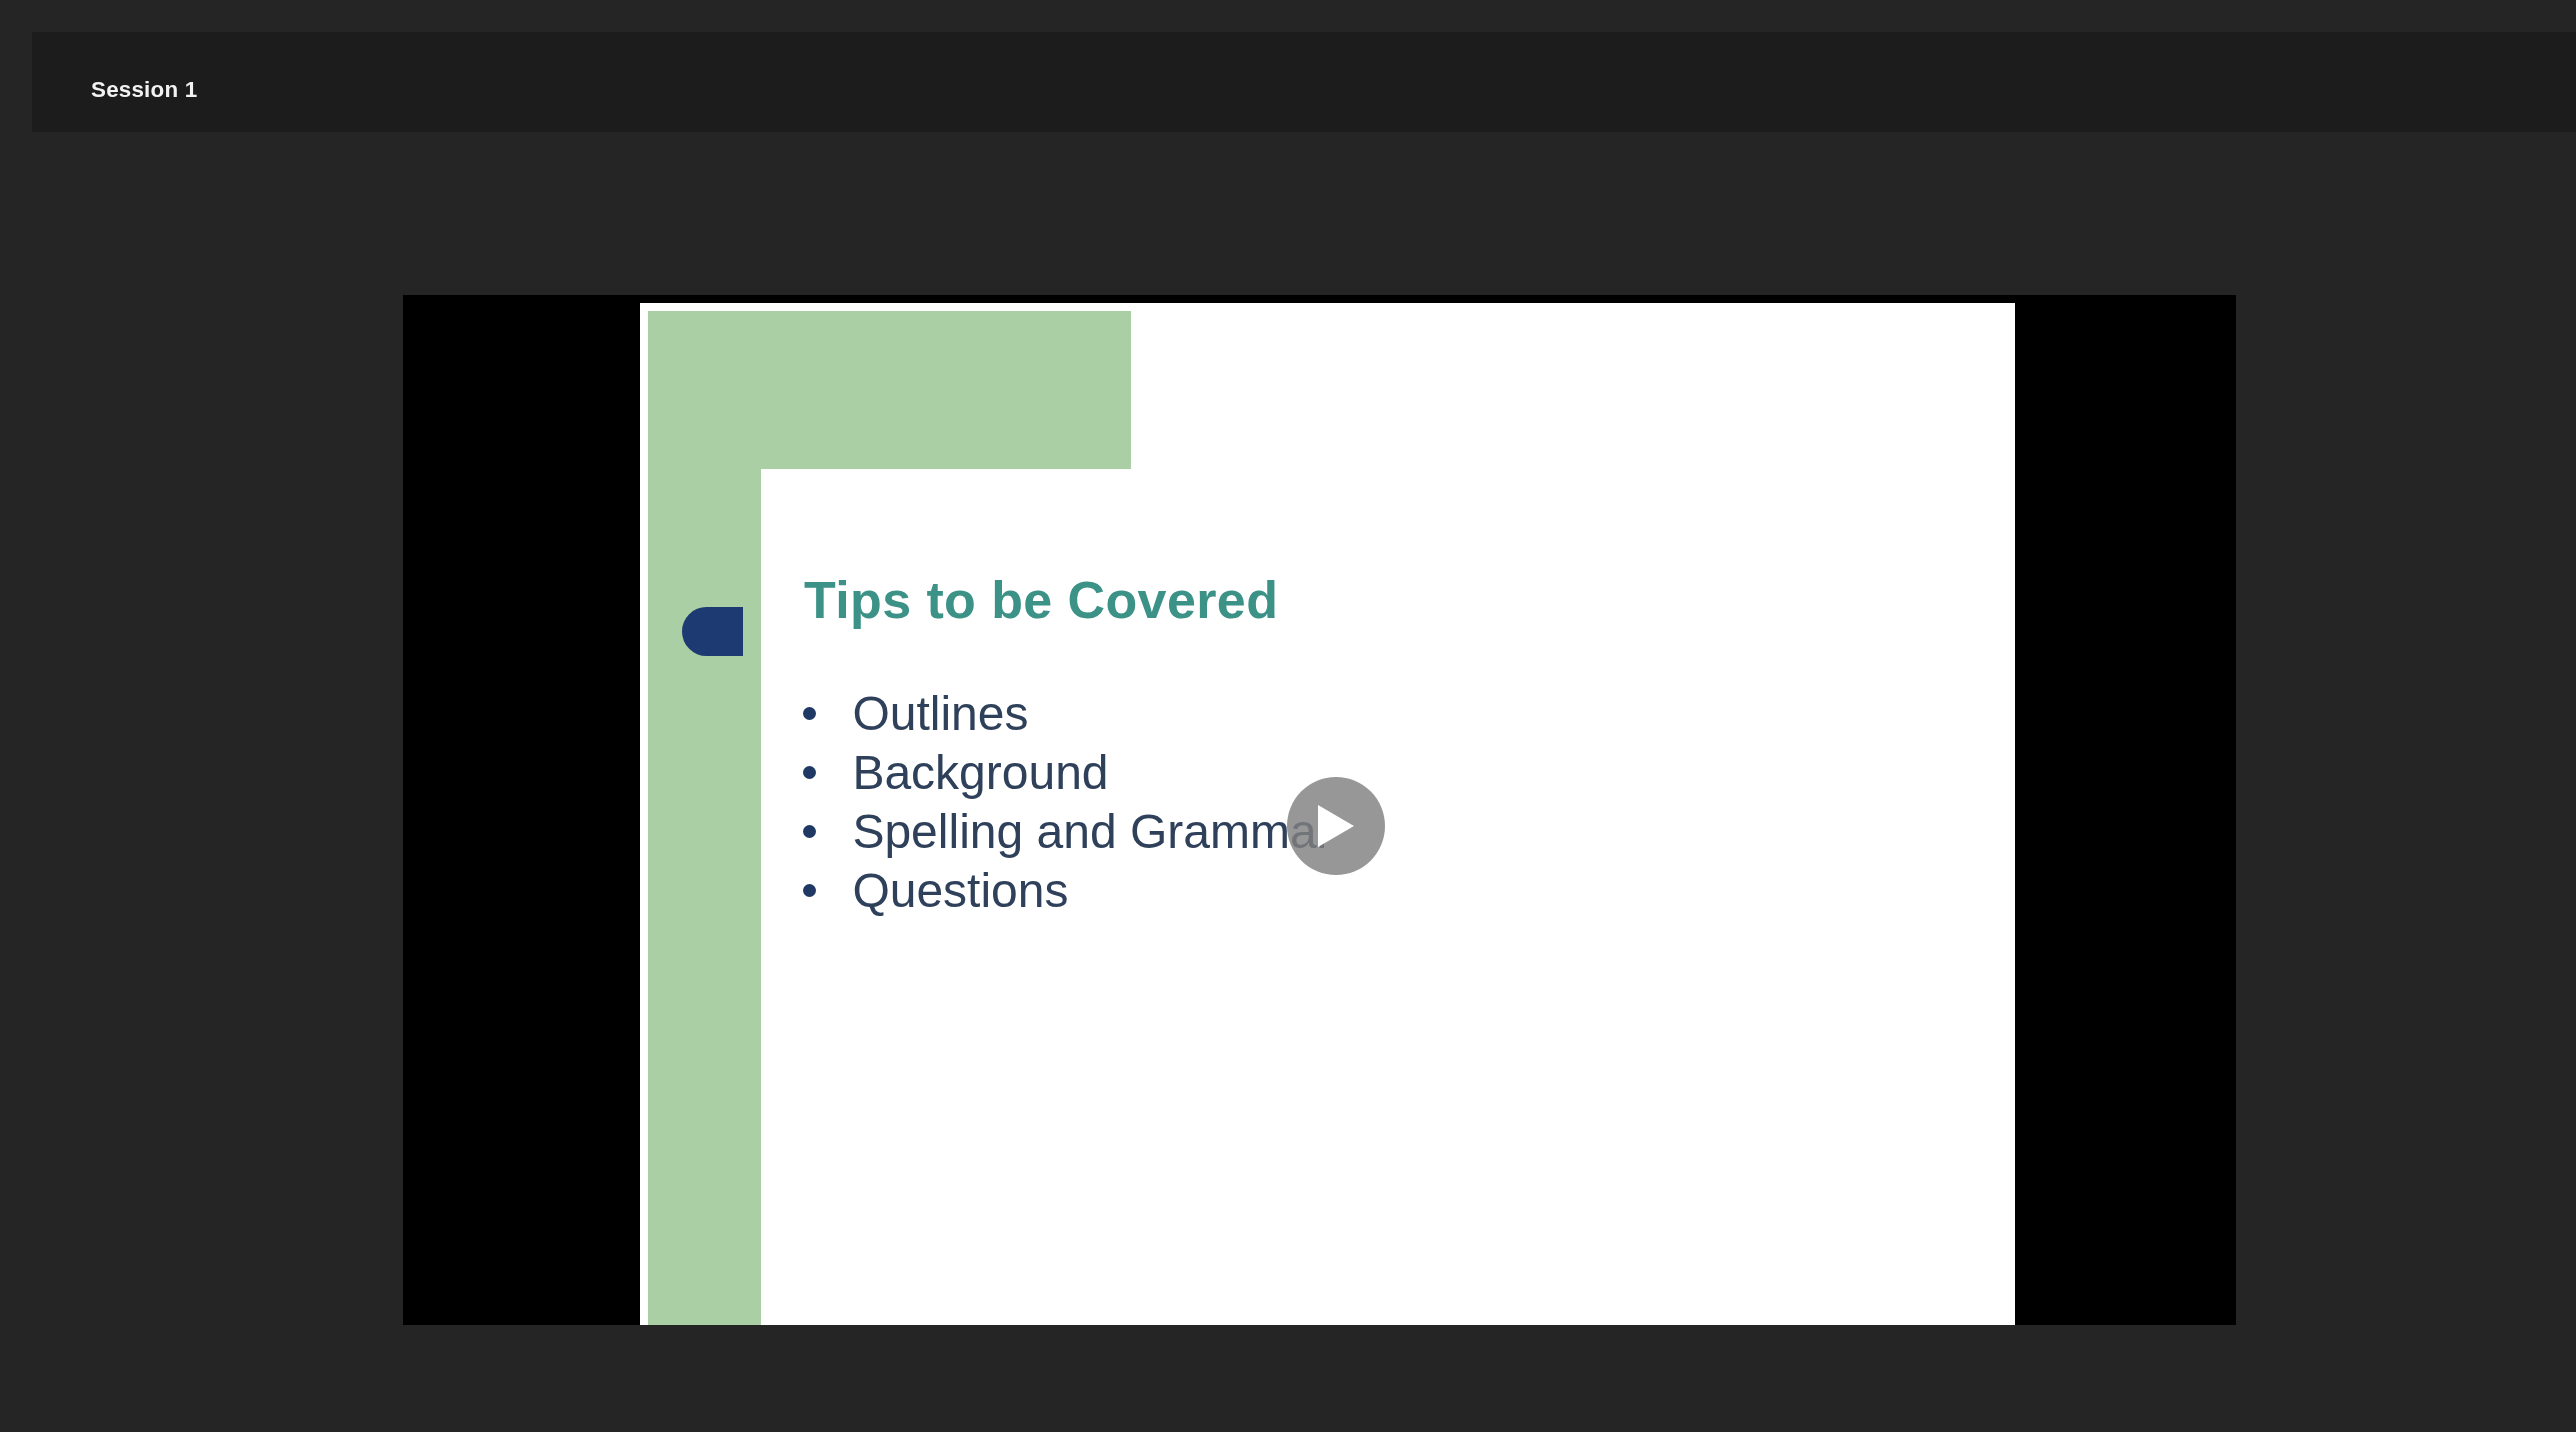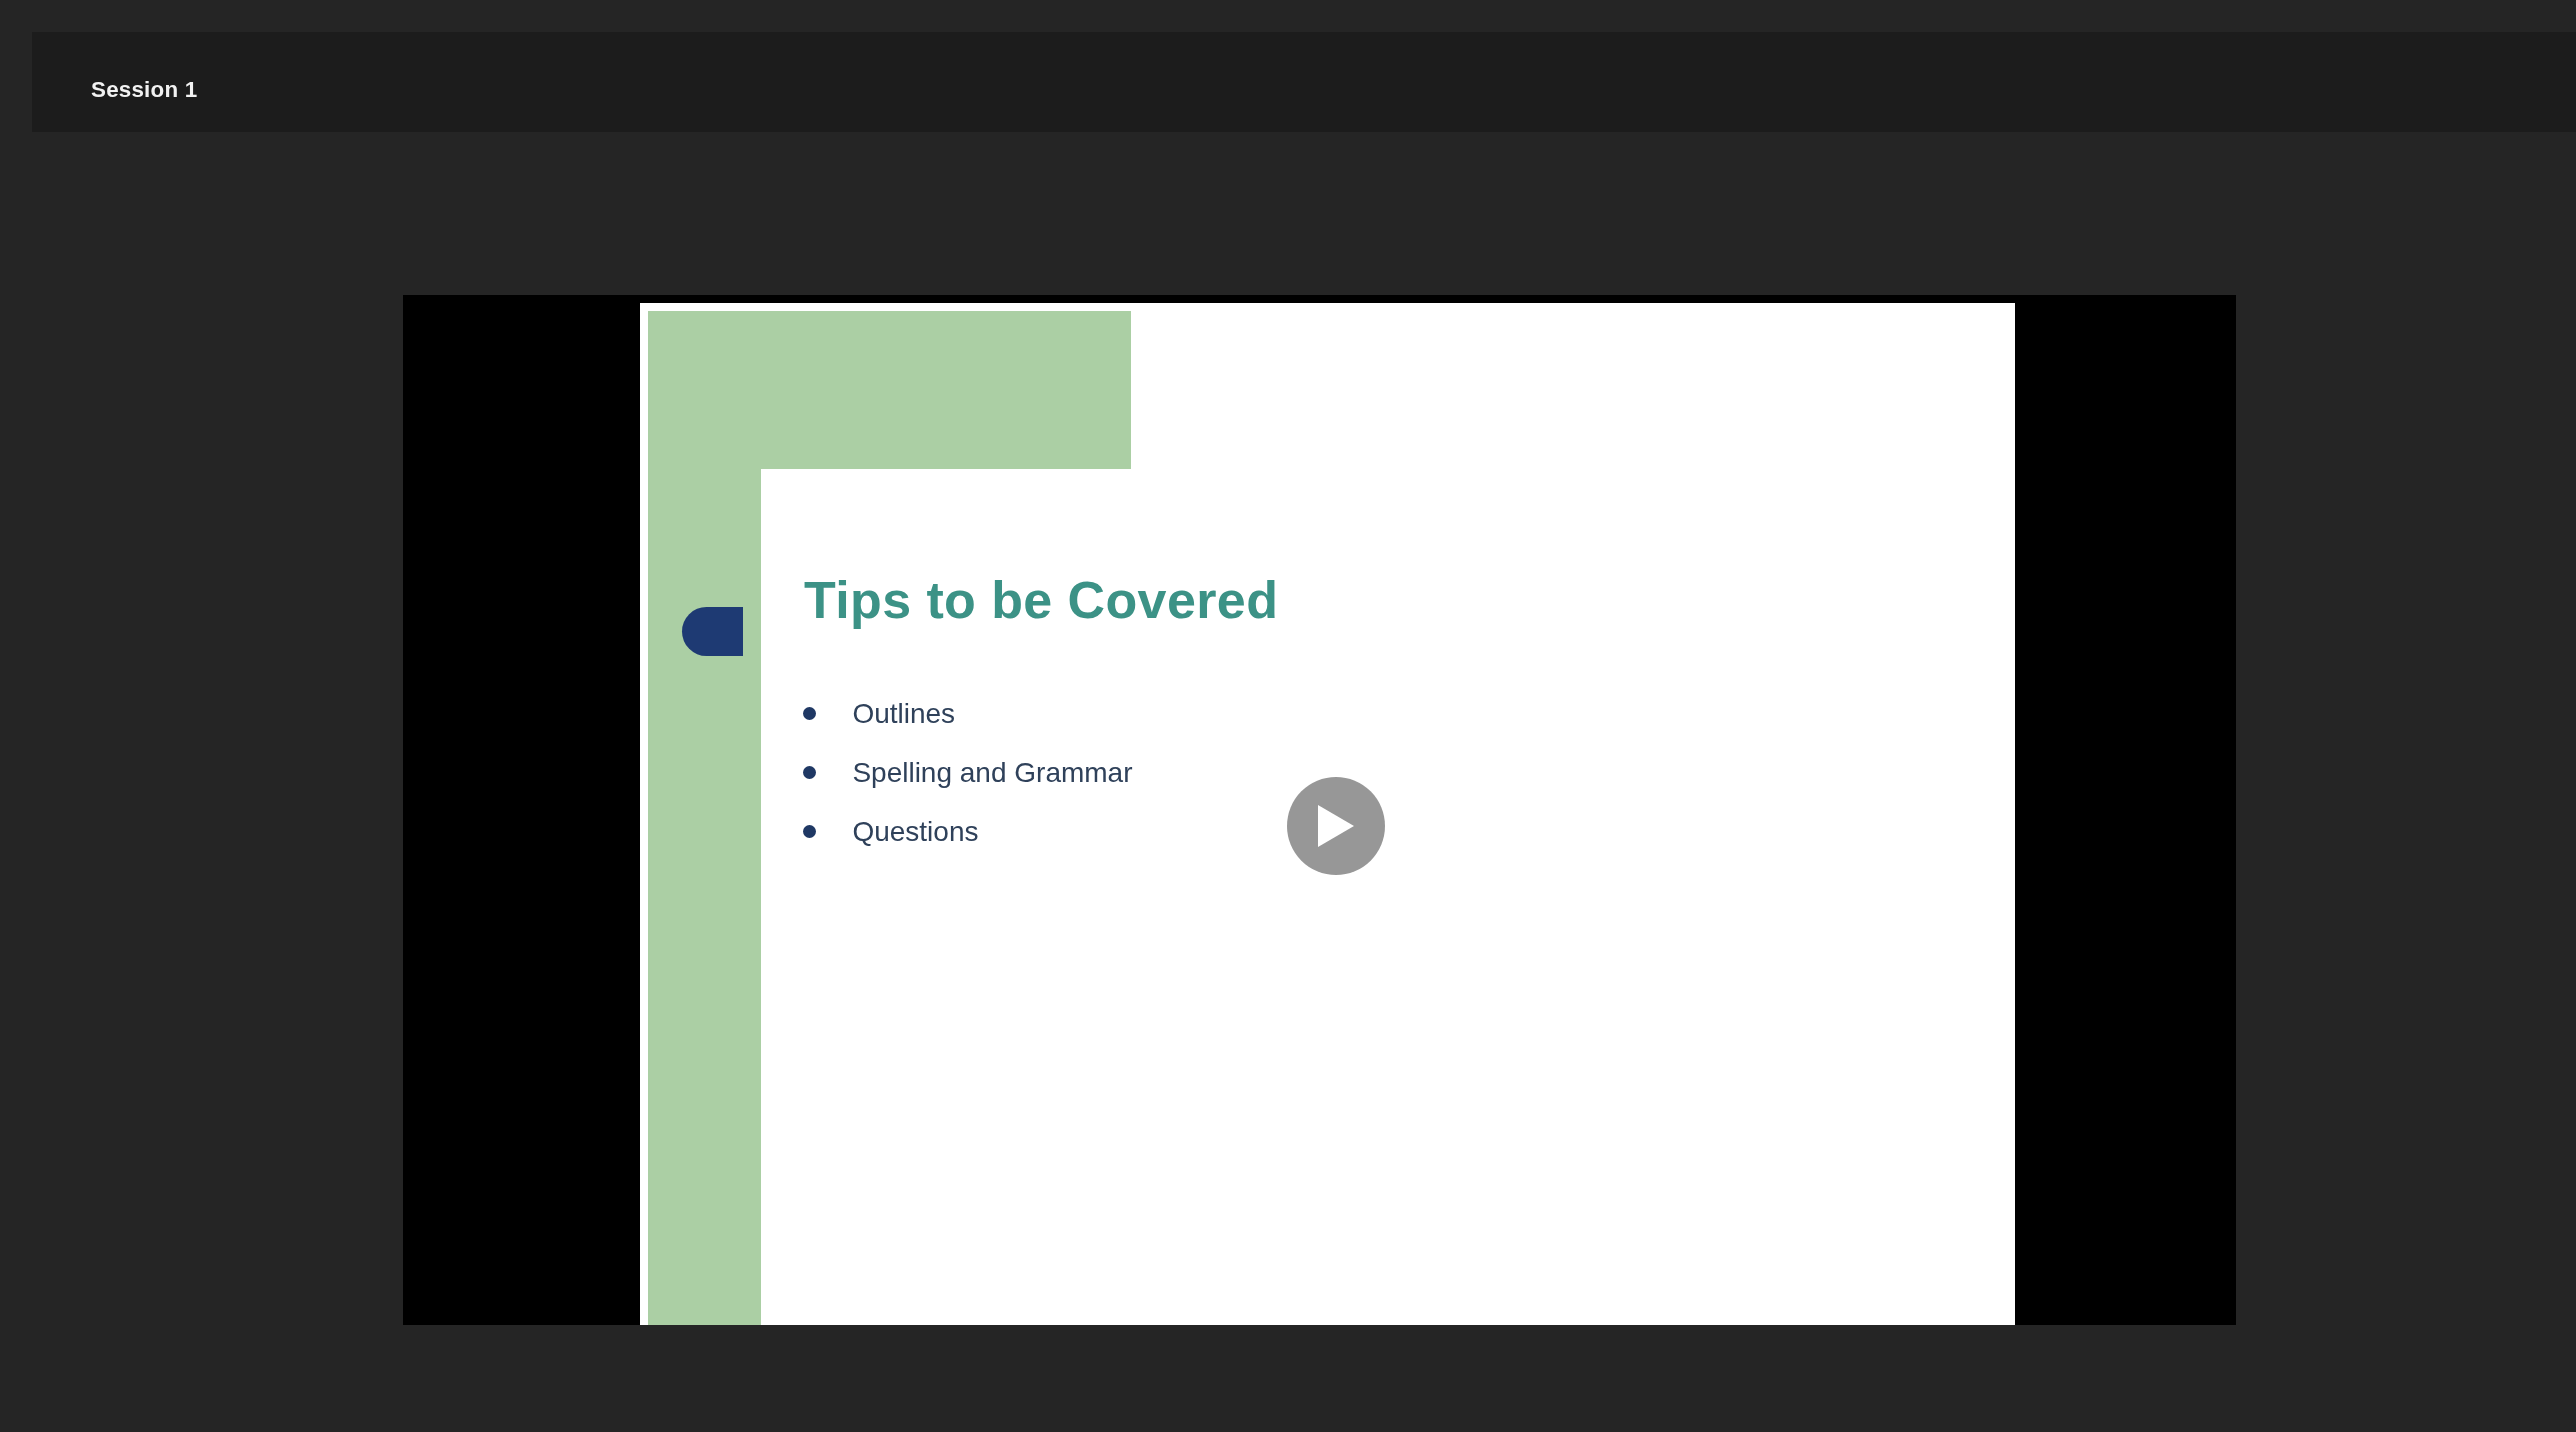--- a/index.html
+++ b/index.html
@@ -115,21 +115,21 @@
   }
   #slide-bullets li .bullet-dot {
     width:13.4px; height:13.4px;
     border-radius:50%;
     background:#1f3864;
     flex:0 0 auto;
     margin-right:28px;
   }
   #slide-bullets li .bullet-label {
     color:#2f415a;
-    font-size:28px;
+    font-size:48px;
     line-height:1;
   }
 
   
   #play-overlay {
     position:absolute;
     left:50%; top:50%;
     transform:translate(-50%,-50%);
     width:98px; height:98px;
     cursor:pointer;
@@ -180,20 +180,24 @@
 
       <div id="slide-title">Tips to be Covered</div>
 
       <ul id="slide-bullets">
         <li>
           <span class="bullet-dot"></span>
           <span class="bullet-label">Outlines</span>
         </li>
         <li>
           <span class="bullet-dot"></span>
+          <span class="bullet-label">Background</span>
+        </li>
+        <li>
+          <span class="bullet-dot"></span>
           <span class="bullet-label">Spelling and Grammar</span>
         </li>
         <li>
           <span class="bullet-dot"></span>
           <span class="bullet-label">Questions</span>
         </li>
       </ul>
 
     </div>
 

